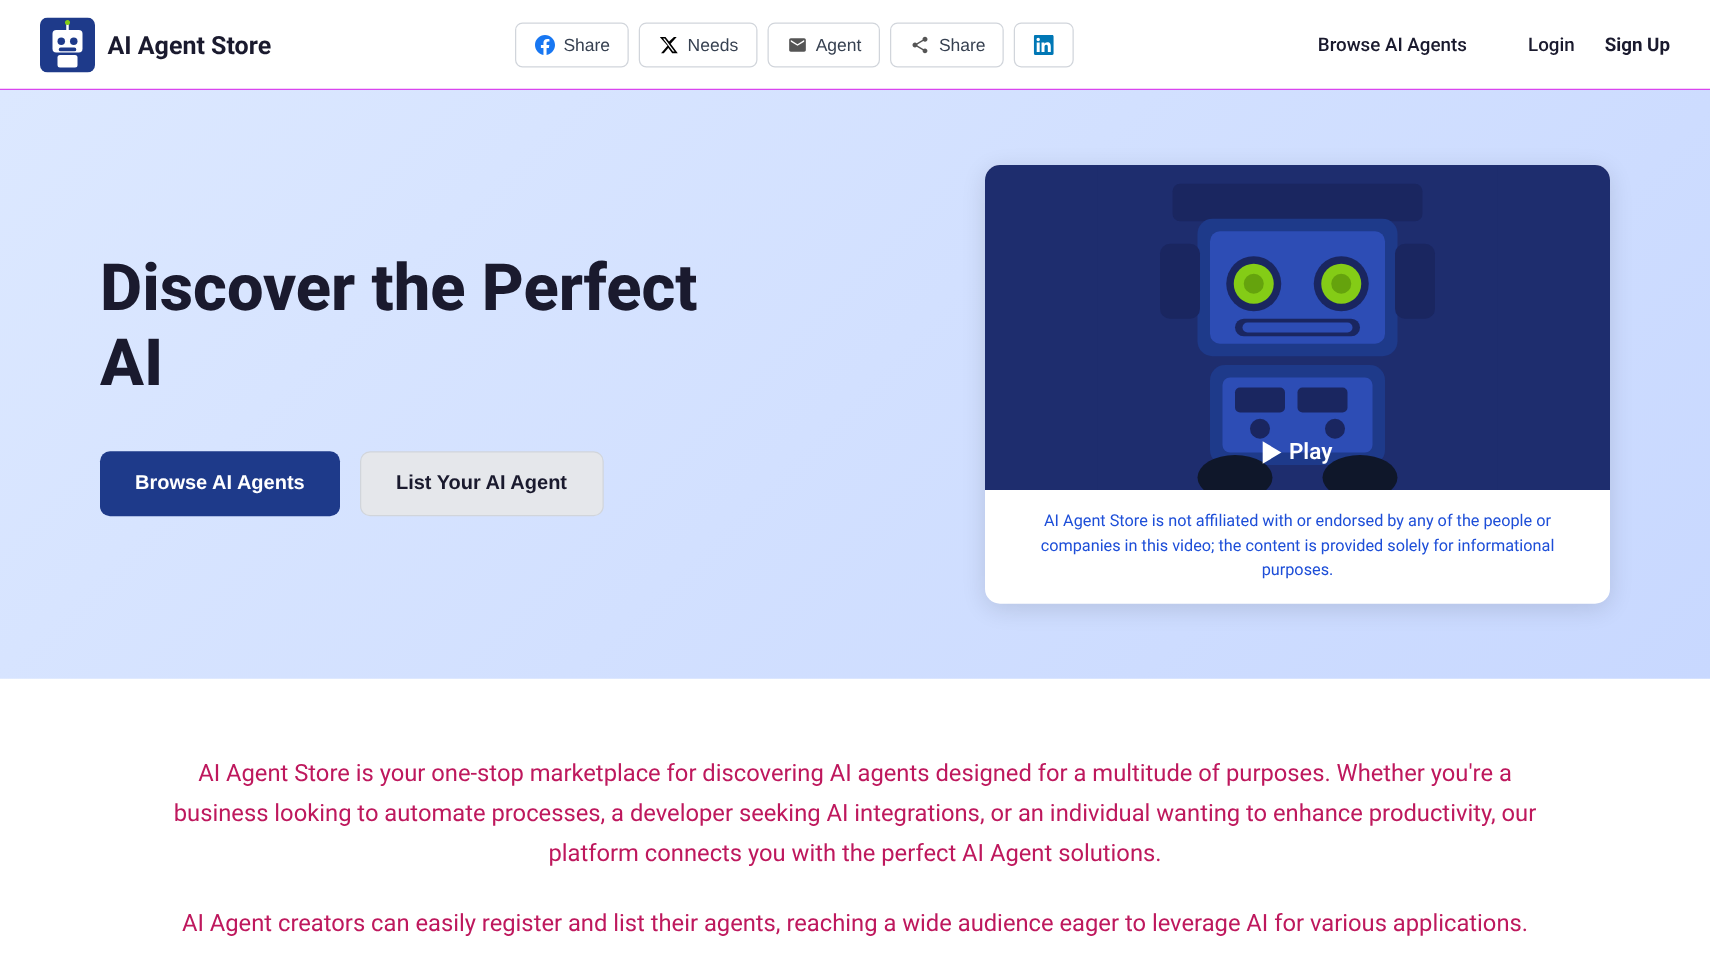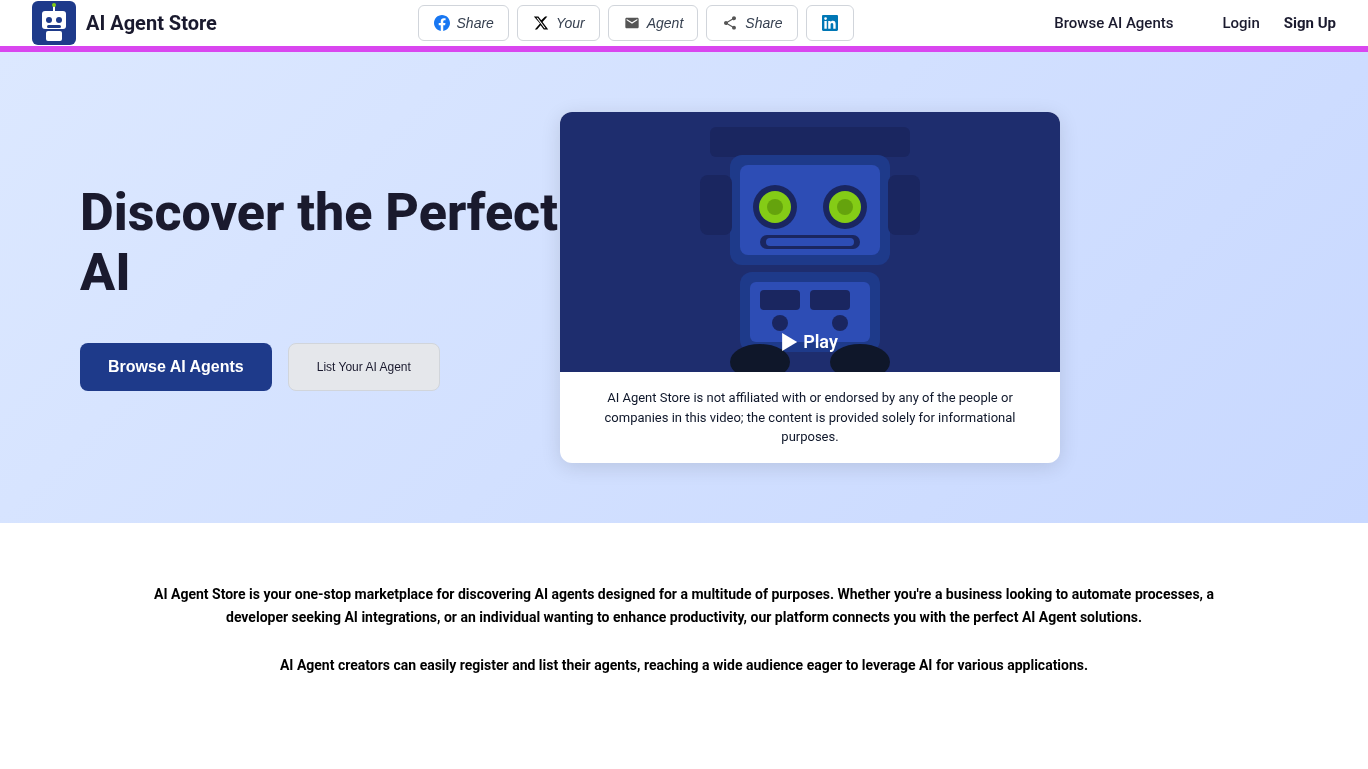--- a/index.html
+++ b/index.html
@@ -1,60 +1,59 @@
 <!DOCTYPE html>
 <html><head>
   <meta charset="utf-8">
   <style>
     * { margin: 0; padding: 0; box-sizing: border-box; }
     body { font-family: -apple-system, BlinkMacSystemFont, 'Segoe UI', Roboto, sans-serif; background: #fff; }
 
     
     nav {
       display: flex; align-items: center; justify-content: space-between;
-      padding: 15px 32px; height: 52px; border-bottom: 6px solid #d946ef;
+      padding: 15px 32px; height: 72px; border-bottom: 1px solid #d946ef;
       background: #fff; position: sticky; top: 0; z-index: 100;
     }
     .nav-brand { display: flex; align-items: center; gap: 10px; cursor: pointer; }
     .nav-logo { width: 44px; height: 44px; }
     .nav-title { font-size: 20px; font-weight: 700; color: #1a1a2e; }
     .nav-social { display: flex; gap: 8px; }
     .social-btn {
       display: flex; align-items: center; gap: 6px;
       padding: 8px 14px; border: 1px solid #d1d5db; border-radius: 6px;
       background: #fff; cursor: pointer; font-size: 14px; color: #374151;
       font-weight: 500;
-      font-style: italic;
     }
     .social-icon { width: 18px; height: 18px; display: flex; align-items: center; justify-content: center; }
     .nav-links { display: flex; align-items: center; gap: 24px; }
     .nav-link { font-size: 15px; color: #1a1a2e; text-decoration: none; font-weight: 500; cursor: pointer; }
     .nav-login { font-size: 15px; color: #1a1a2e; font-weight: 500; cursor: pointer; margin-left: 25px; }
     .nav-signup { font-size: 15px; color: #1a1a2e; font-weight: 700; cursor: pointer; }
 
     
     .hero {
       background: linear-gradient(135deg, #dce8ff 0%, #c8d8ff 100%);
       padding: 60px 80px 60px 80px;
-      display: flex; align-items: center; 
-      min-height: 460px;
+      display: flex; align-items: center; justify-content: space-between;
+      gap: 40px; min-height: 460px;
     }
     .hero-left { flex: 0 0 auto; max-width: 480px; }
     .hero-heading {
       font-size: 52px; font-weight: 800; color: #1a1a2e; line-height: 1.15;
       margin-bottom: 40px;
     }
     .hero-buttons { display: flex; gap: 16px; }
     .btn-primary {
       background: #1e3a8a; color: #fff; border: none; border-radius: 8px;
       padding: 14px 28px; font-size: 16px; font-weight: 600; cursor: pointer;
     }
     .btn-secondary {
       background: #e5e7eb; color: #1a1a2e; border: 1px solid #d1d5db; border-radius: 8px;
-      padding: 16px 28px; font-size: 12px; font-weight: 400; cursor: pointer;
+      padding: 16px 28px; font-size: 16px; font-weight: 700; cursor: pointer;
     }
 
     
     .hero-right { flex: 0 0 500px; }
     .video-card {
       background: #fff; border-radius: 12px; overflow: hidden;
       box-shadow: 0 4px 20px rgba(0,0,0,0.12);
     }
     .video-thumb {
       width: 100%; height: 260px; background: #1e2d6e;
@@ -65,29 +64,29 @@
       position: absolute; bottom: 20px; left: 50%; transform: translateX(-50%);
       display: flex; align-items: center; gap: 6px;
       color: #fff; font-size: 18px; font-weight: 600;
     }
     .play-triangle {
       width: 0; height: 0;
       border-top: 9px solid transparent; border-bottom: 9px solid transparent;
       border-left: 15px solid #fff;
     }
     .video-caption {
-      padding: 16px 20px; font-size: 13px; color: #0f172a; text-align: center; line-height: 1.5;
+      padding: 16px 20px; font-size: 13px; color: #1d4ed8; text-align: center; line-height: 1.5;
     }
 
     
     .content-section {
       padding: 60px 80px; text-align: center;
     }
     .content-p {
-      font-size: 14px; color: #000000; line-height: 1.7; margin-bottom: 24px; max-width: 1100px; margin-left: auto; margin-right: auto; font-weight: bold;
+      font-size: 19px; color: #be185d; line-height: 1.7; margin-bottom: 24px; max-width: 1100px; margin-left: auto; margin-right: auto;
     }
     .content-p:last-child { margin-bottom: 0; text-align: center; }
   </style>
 </head>
 <body>
 
 <nav>
   <div class="nav-brand">
 
     <svg class="nav-logo" viewBox="0 0 44 44" xmlns="http://www.w3.org/2000/svg">
@@ -118,21 +117,21 @@
       </span>
       <span>Share</span>
     </button>
 
     <button class="social-btn">
       <span class="social-icon">
         <svg width="16" height="16" viewBox="0 0 24 24" fill="#000">
             <path d="M18.244 2.25h3.308l-7.227 8.26 8.502 11.24H16.17l-4.714-6.231-5.401 6.231H2.748l7.73-8.835L1.254 2.25H8.08l4.259 5.63zm-1.161 17.52h1.833L7.084 4.126H5.117z"></path>
           </svg>
       </span>
-      <span>Your</span>
+      <span>Needs</span>
     </button>
 
     <button class="social-btn">
       <span class="social-icon">
         <svg width="16" height="16" viewBox="0 0 24 24" fill="#555">
             <path d="M20 4H4c-1.1 0-2 .9-2 2v12c0 1.1.9 2 2 2h16c1.1 0 2-.9 2-2V6c0-1.1-.9-2-2-2zm0 4l-8 5-8-5V6l8 5 8-5v2z"></path>
           </svg>
       </span>
       <span>Agent</span>
     </button>

